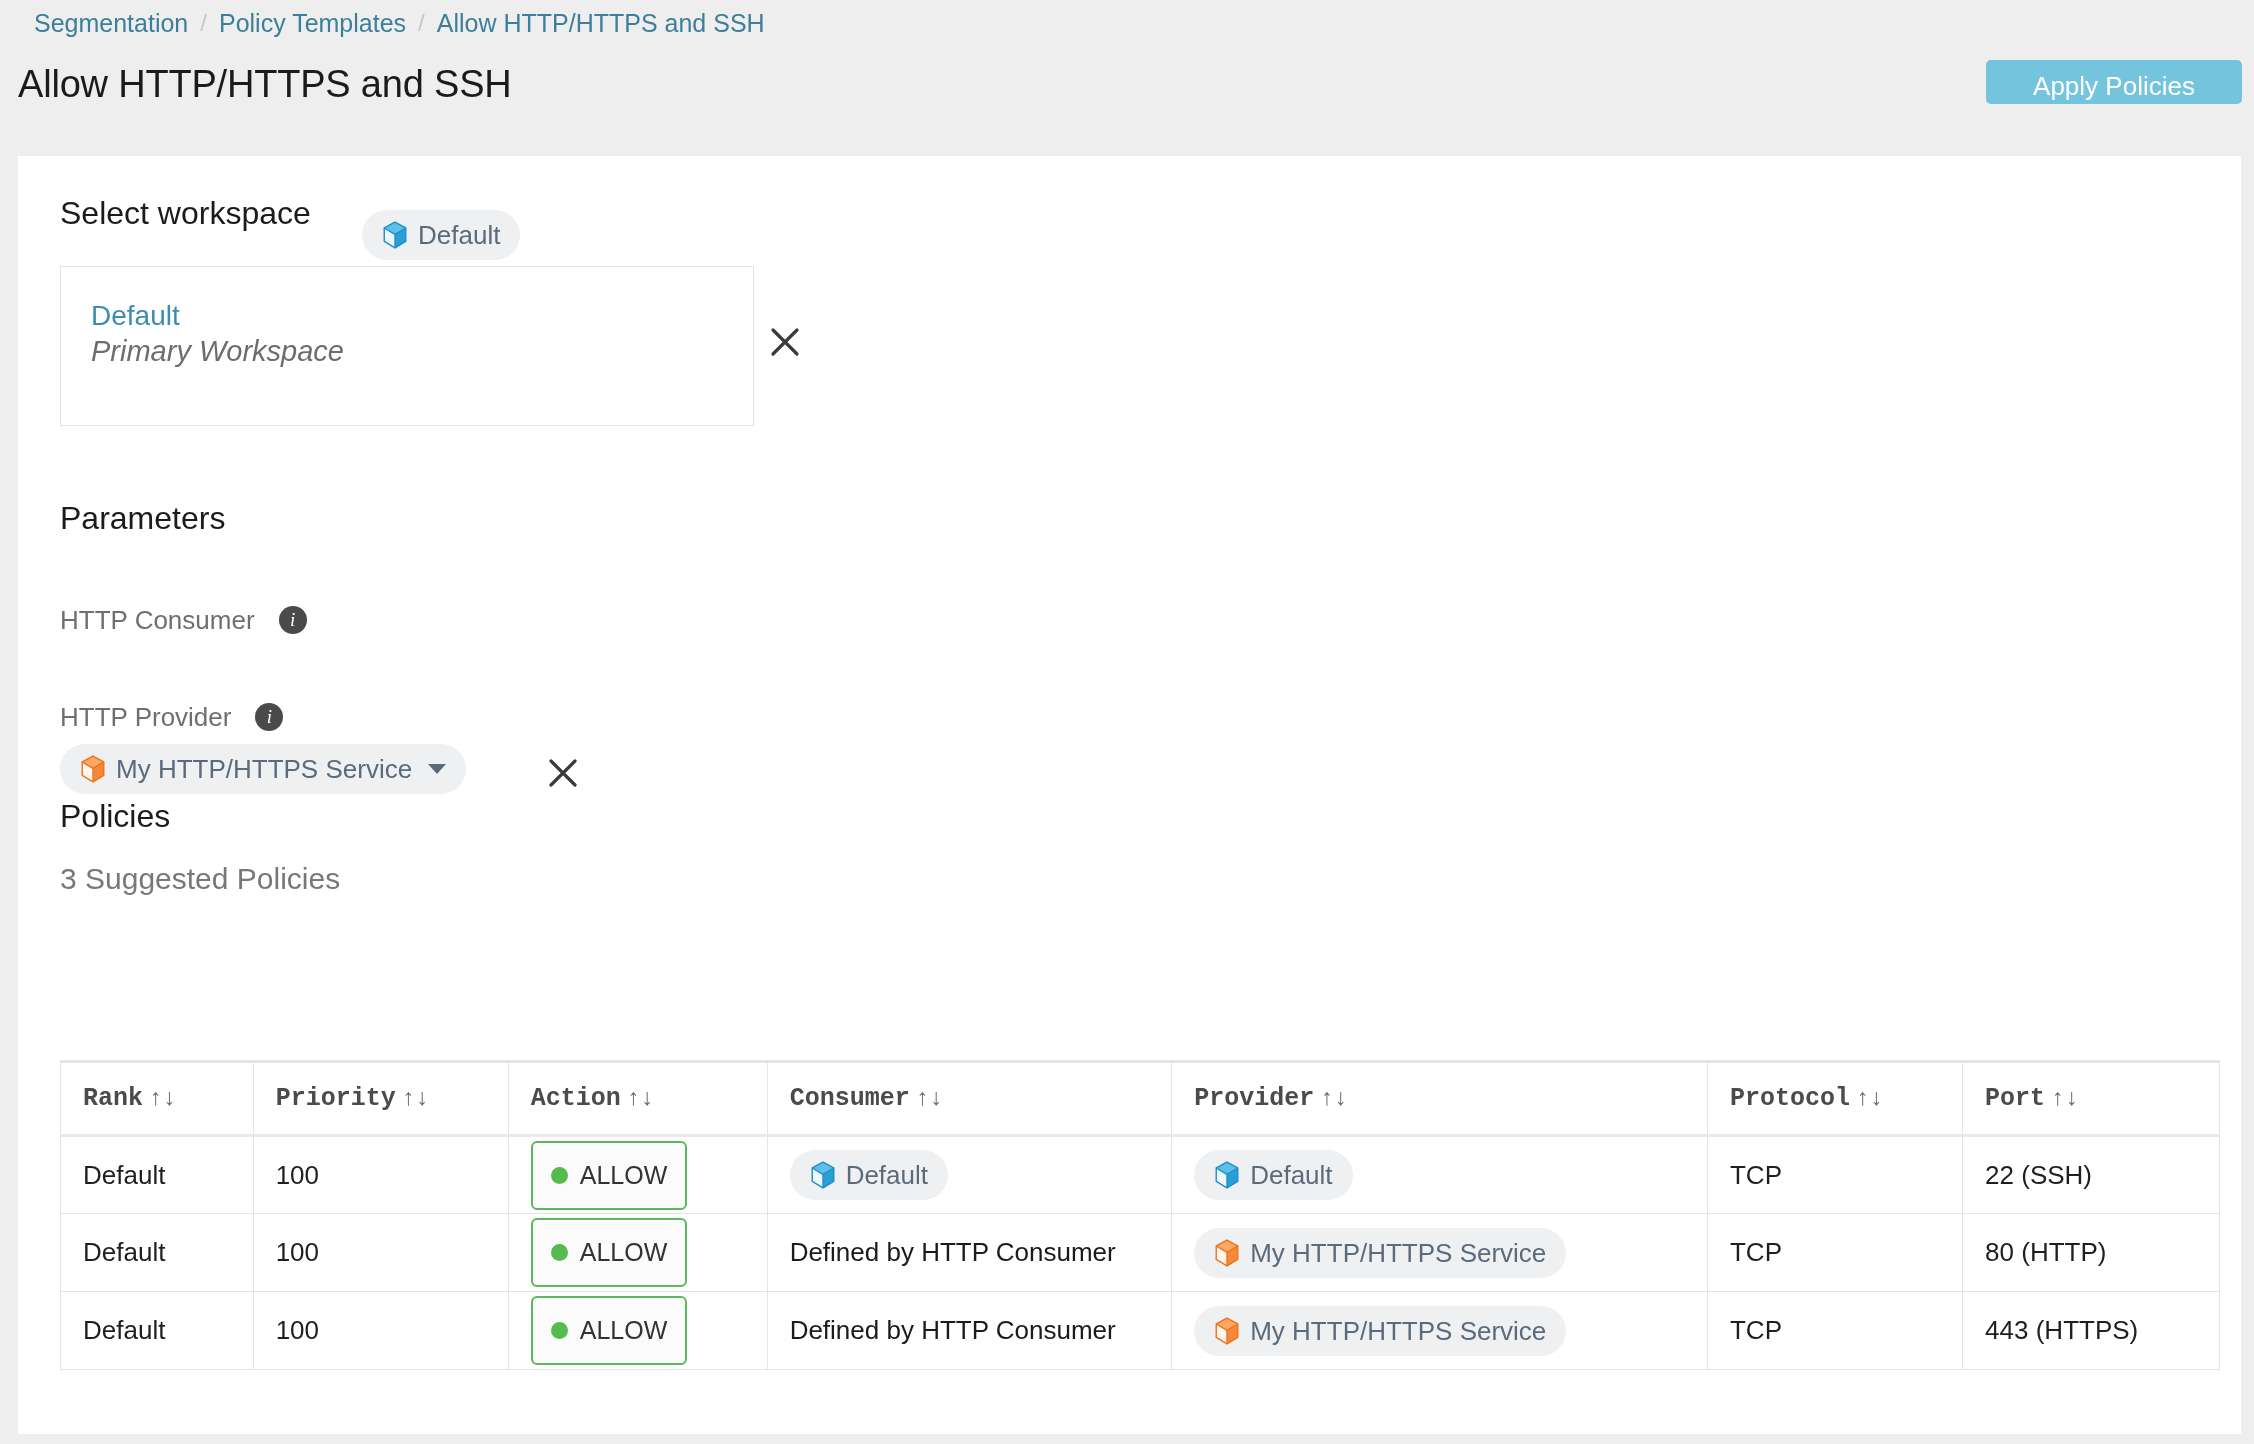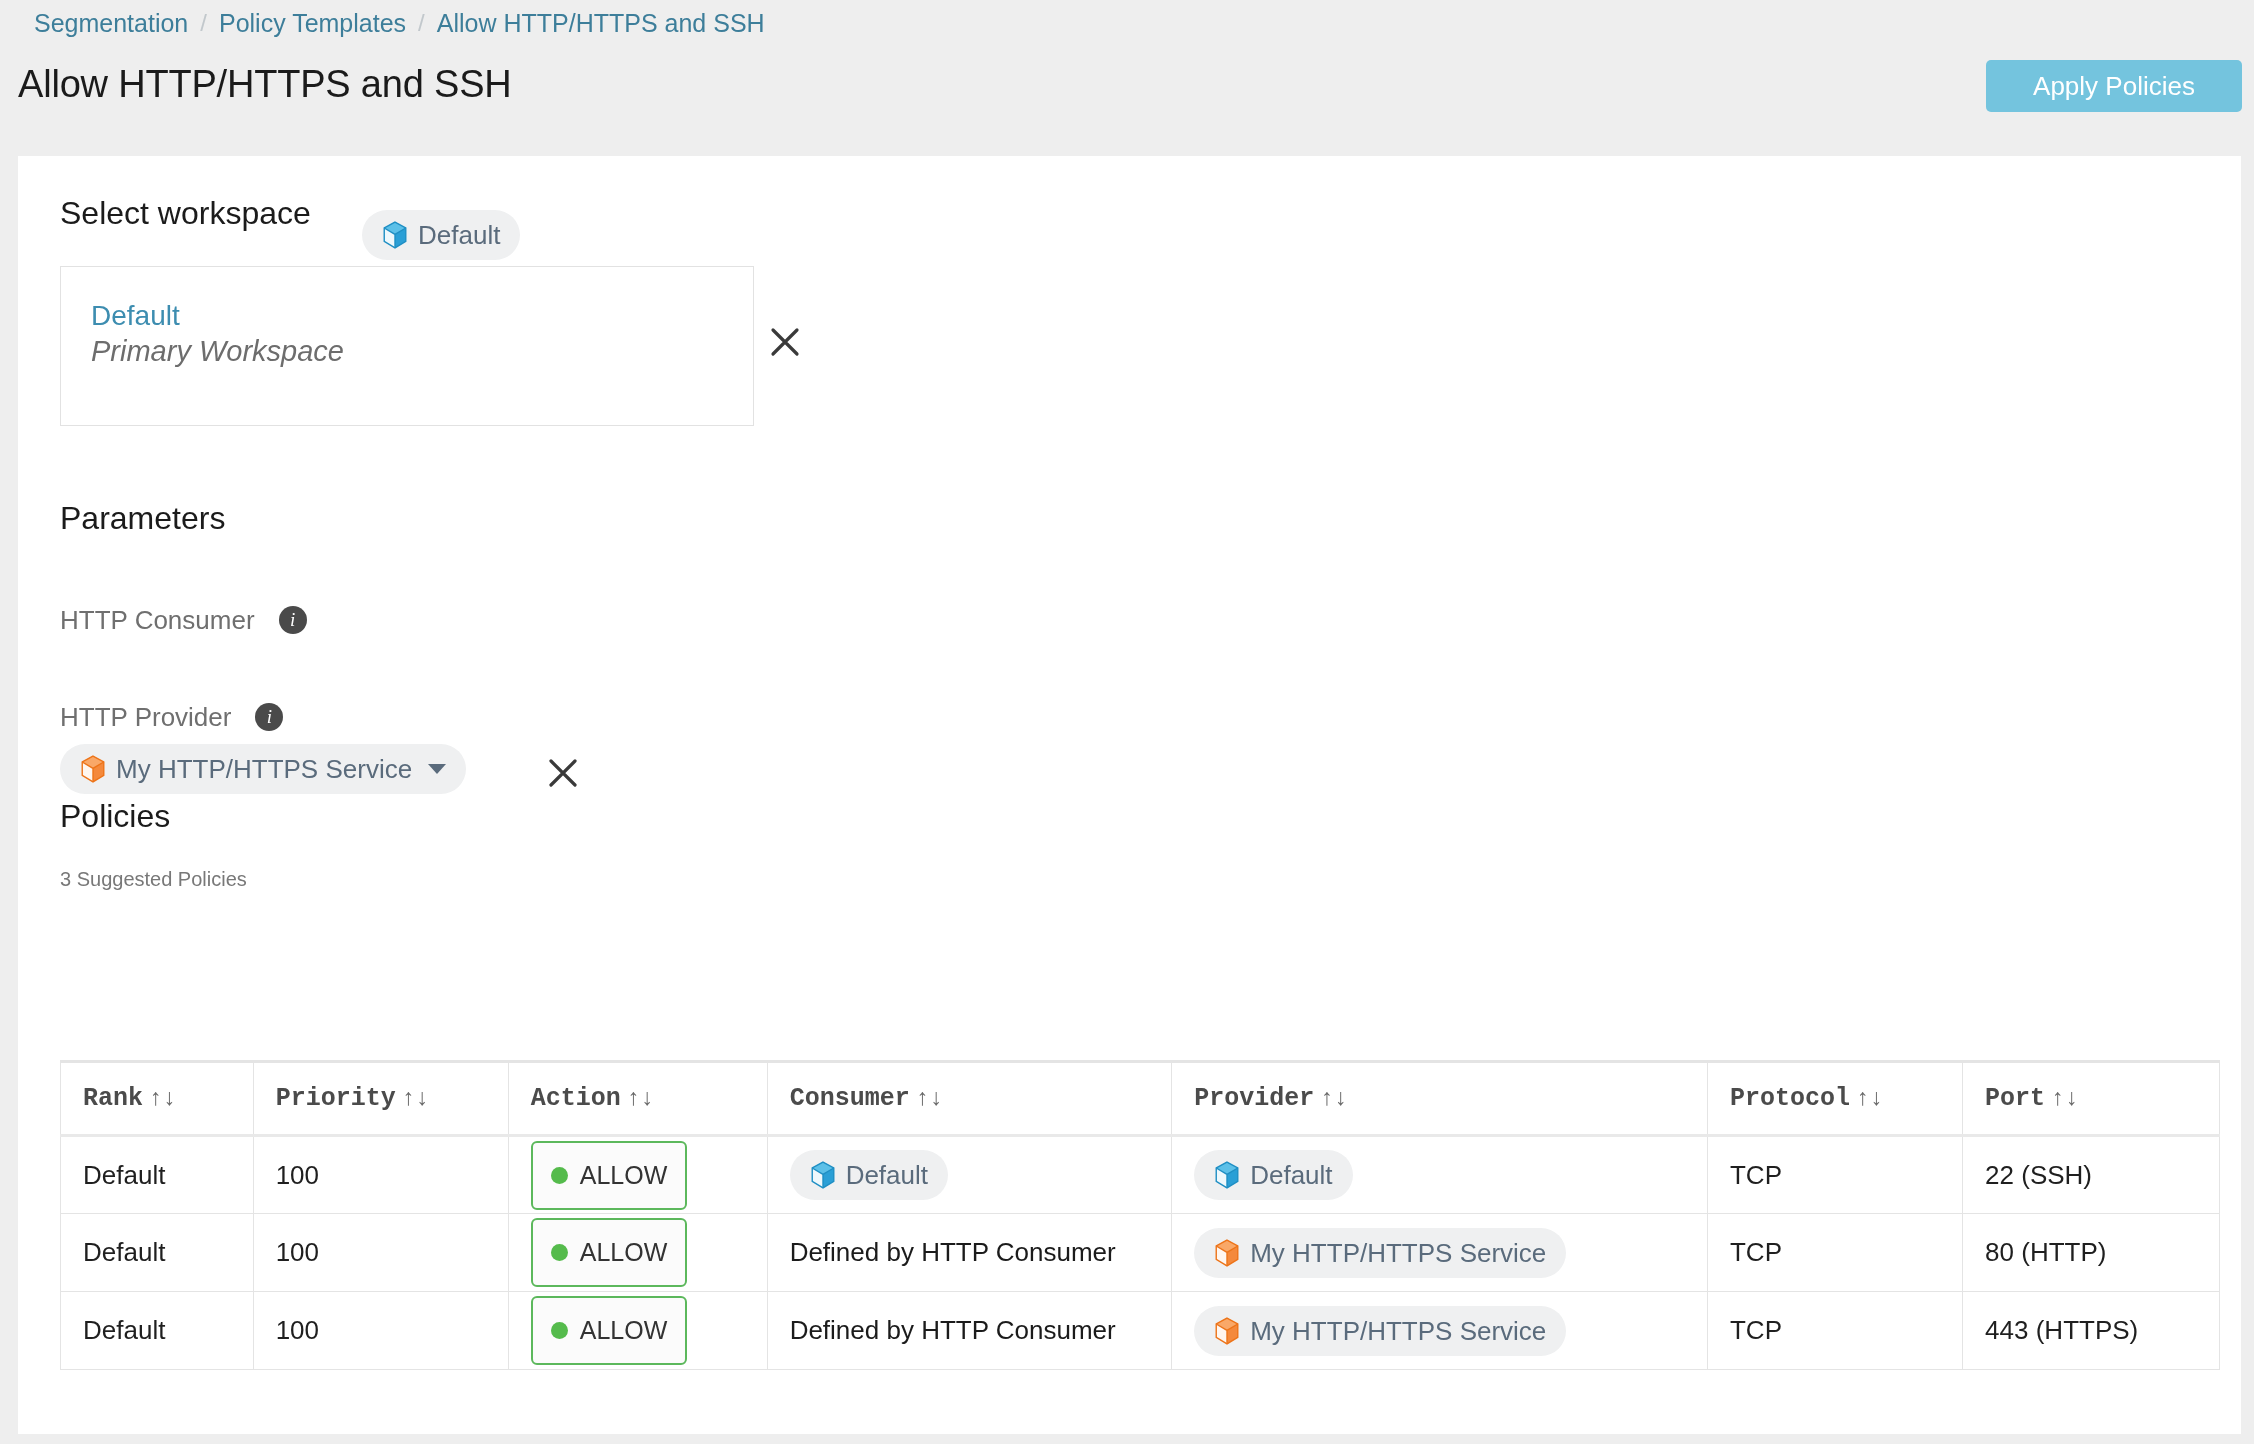--- a/index.html
+++ b/index.html
@@ -20,21 +20,21 @@
   .crumb-sep { color: #c2c8cc; font-size: 24px; }
 
   
   .page-title {
     position: absolute; left: 18px; top: 60px;
     font-size: 38px; line-height: 48px; color: #1b1b1b; font-weight: 400;
     letter-spacing: -0.2px;
   }
   .apply-btn {
     position: absolute; right: 12px; top: 60px;
-    width: 256px; height: 52px;
+    width: 256px; height: 44px;
     background: #74c4de; border: none; border-radius: 5px;
     color: #ffffff; font-size: 26px; line-height: 52px;
     text-align: center; cursor: pointer;
     font-family: "Liberation Sans", sans-serif;
   }
 
   
   .card {
     position: absolute; left: 18px; top: 156px;
     width: 2223px; height: 1278px;
@@ -199,21 +199,21 @@
     <span>My HTTP/HTTPS Service</span>
     <span class="caret"></span>
   </div>
   <div class="x-btn" style="left:528px; top:600px;">
     <svg width="34" height="34" viewBox="0 0 34 34">
       <path d="M5 5 L29 29 M29 5 L5 29" stroke="#3a3a3a" stroke-width="3.2" fill="none" stroke-linecap="round"></path>
     </svg>
   </div>
 
   <div class="section-h" style="left:42px; top:641px;">Policies</div>
-  <div style="position:absolute; left:42px; top:707px; font-size:20px; line-height:32px; color:#787878;">3 Suggested Policies</div>
+  <div style="position:absolute; left:42px; top:707px; font-size:30px; line-height:32px; color:#787878;">3 Suggested Policies</div>
 
   <table class="tbl">
     <thead>
       <tr>
         <th class="col-rank">
           <span>Rank</span><span class="sort">↑↓</span>
         </th>
         <th class="col-prio">
           <span>Priority</span><span class="sort">↑↓</span>
         </th>

